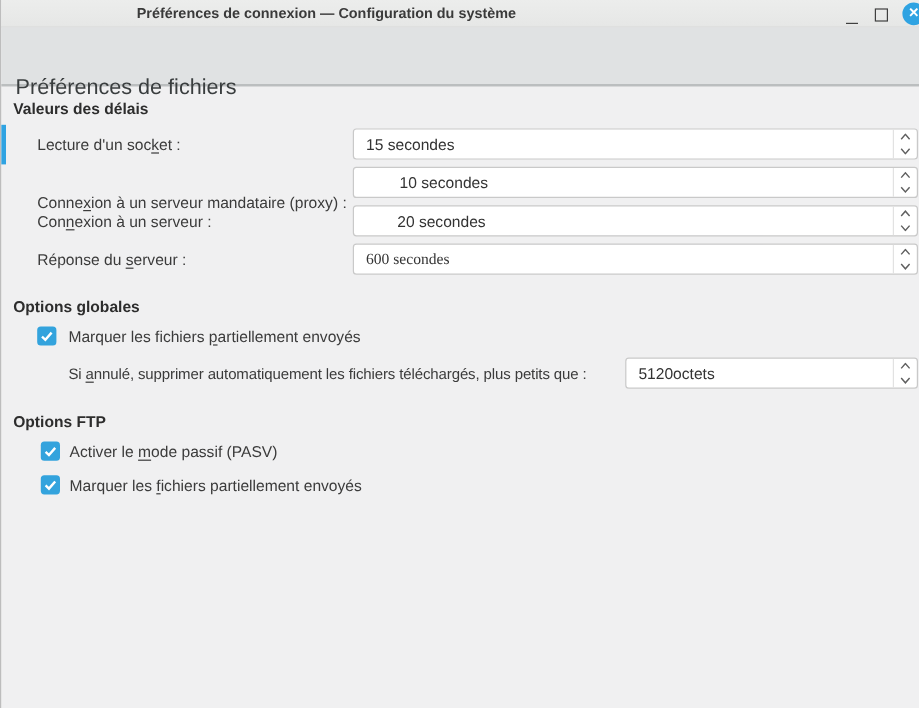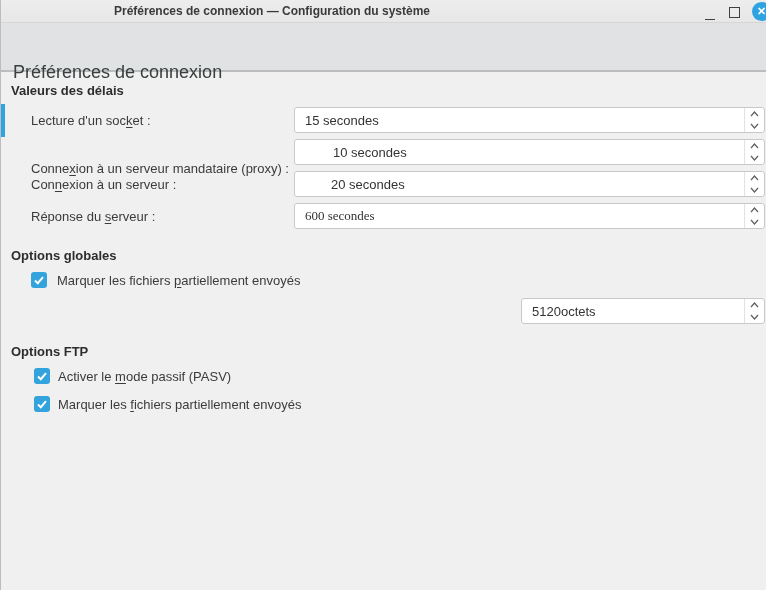--- a/index.html
+++ b/index.html
@@ -116,21 +116,21 @@
     </div>
     <div class="btn-max">
       <span></span>
     </div>
     <div class="btn-close">
       <span>✕</span>
     </div>
   </div>
 
   <div class="page-header">
-    <div class="page-title">Préférences de connexion</div>
+    <div class="page-title">Préférences de fichiers</div>
   </div>
 
   <div class="focus-bar"></div>
 
   <div class="section-heading" style="left:10px; top:82px;">Valeurs des délais</div>
 
   <div class="field-label" style="left:30px; top:112px;"><span>Lecture d'un soc</span><u>k</u><span>et :</span></div>
   <div class="spinbox" style="left:293px; top:107px; width:471px;">
     <span class="spin-value">15 secondes</span>
     <span class="spin-buttons">
@@ -200,20 +200,21 @@
 
   <div class="section-heading" style="left:10px; top:247px;">Options globales</div>
 
   <span class="checkbox" style="left:30px; top:272px;">
     <svg width="12" height="12" viewBox="0 0 12 12">
         <polyline points="2,6.5 4.8,9.2 10,3.2" fill="none" stroke="#ffffff" stroke-width="2"></polyline>
       </svg>
   </span>
   <div class="cb-label" style="left:56px; top:272px;"><span>Marquer les fichiers </span><u>p</u><span>artiellement envoyés</span></div>
 
+  <div class="field-label lbl-tight" style="left:56px; top:304px;"><span>Si </span><u>a</u><span>nnulé, supprimer automatiquement les fichiers téléchargés, plus petits que :</span></div>
   <div class="spinbox" style="left:520px; top:298px; width:244px;">
     <span class="spin-value">5120octets</span>
     <span class="spin-buttons">
       <span class="spin-up">
           <svg width="9" height="6" viewBox="0 0 9 6">
             <polyline points="1,5 4.5,1 8,5" fill="none" stroke="#5f5f5f" stroke-width="1.2"></polyline>
           </svg>
         </span>
       <span class="spin-down">
           <svg width="9" height="6" viewBox="0 0 9 6">

